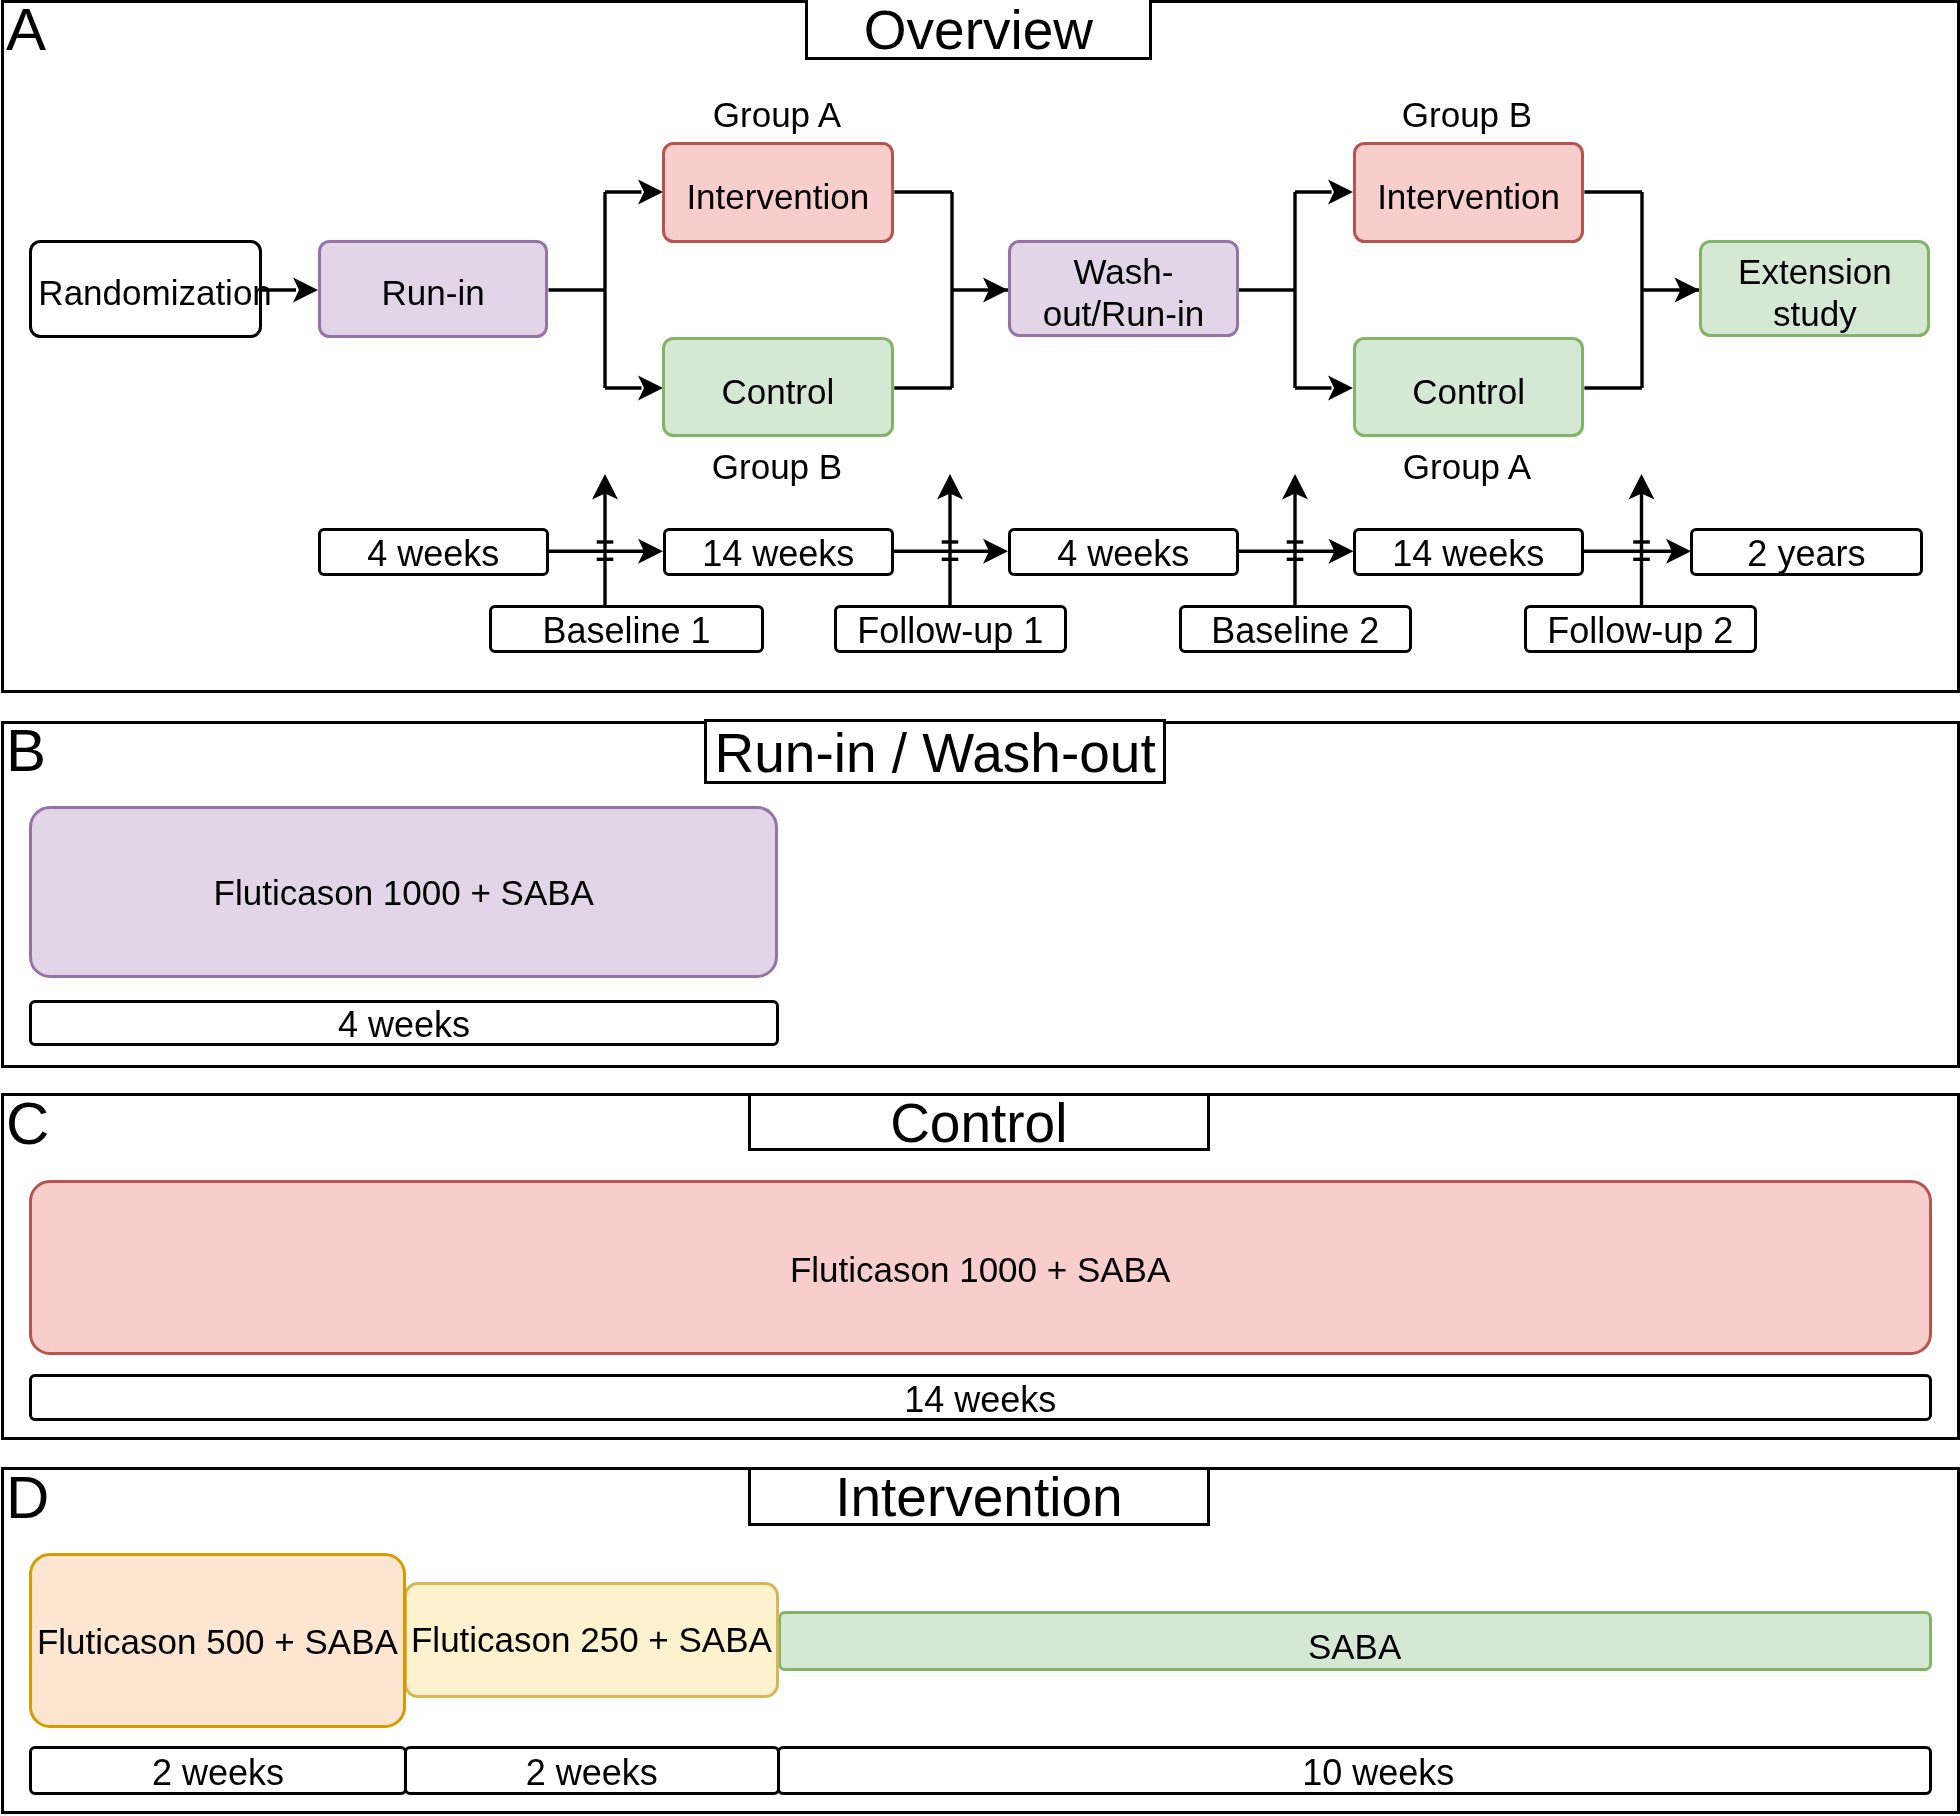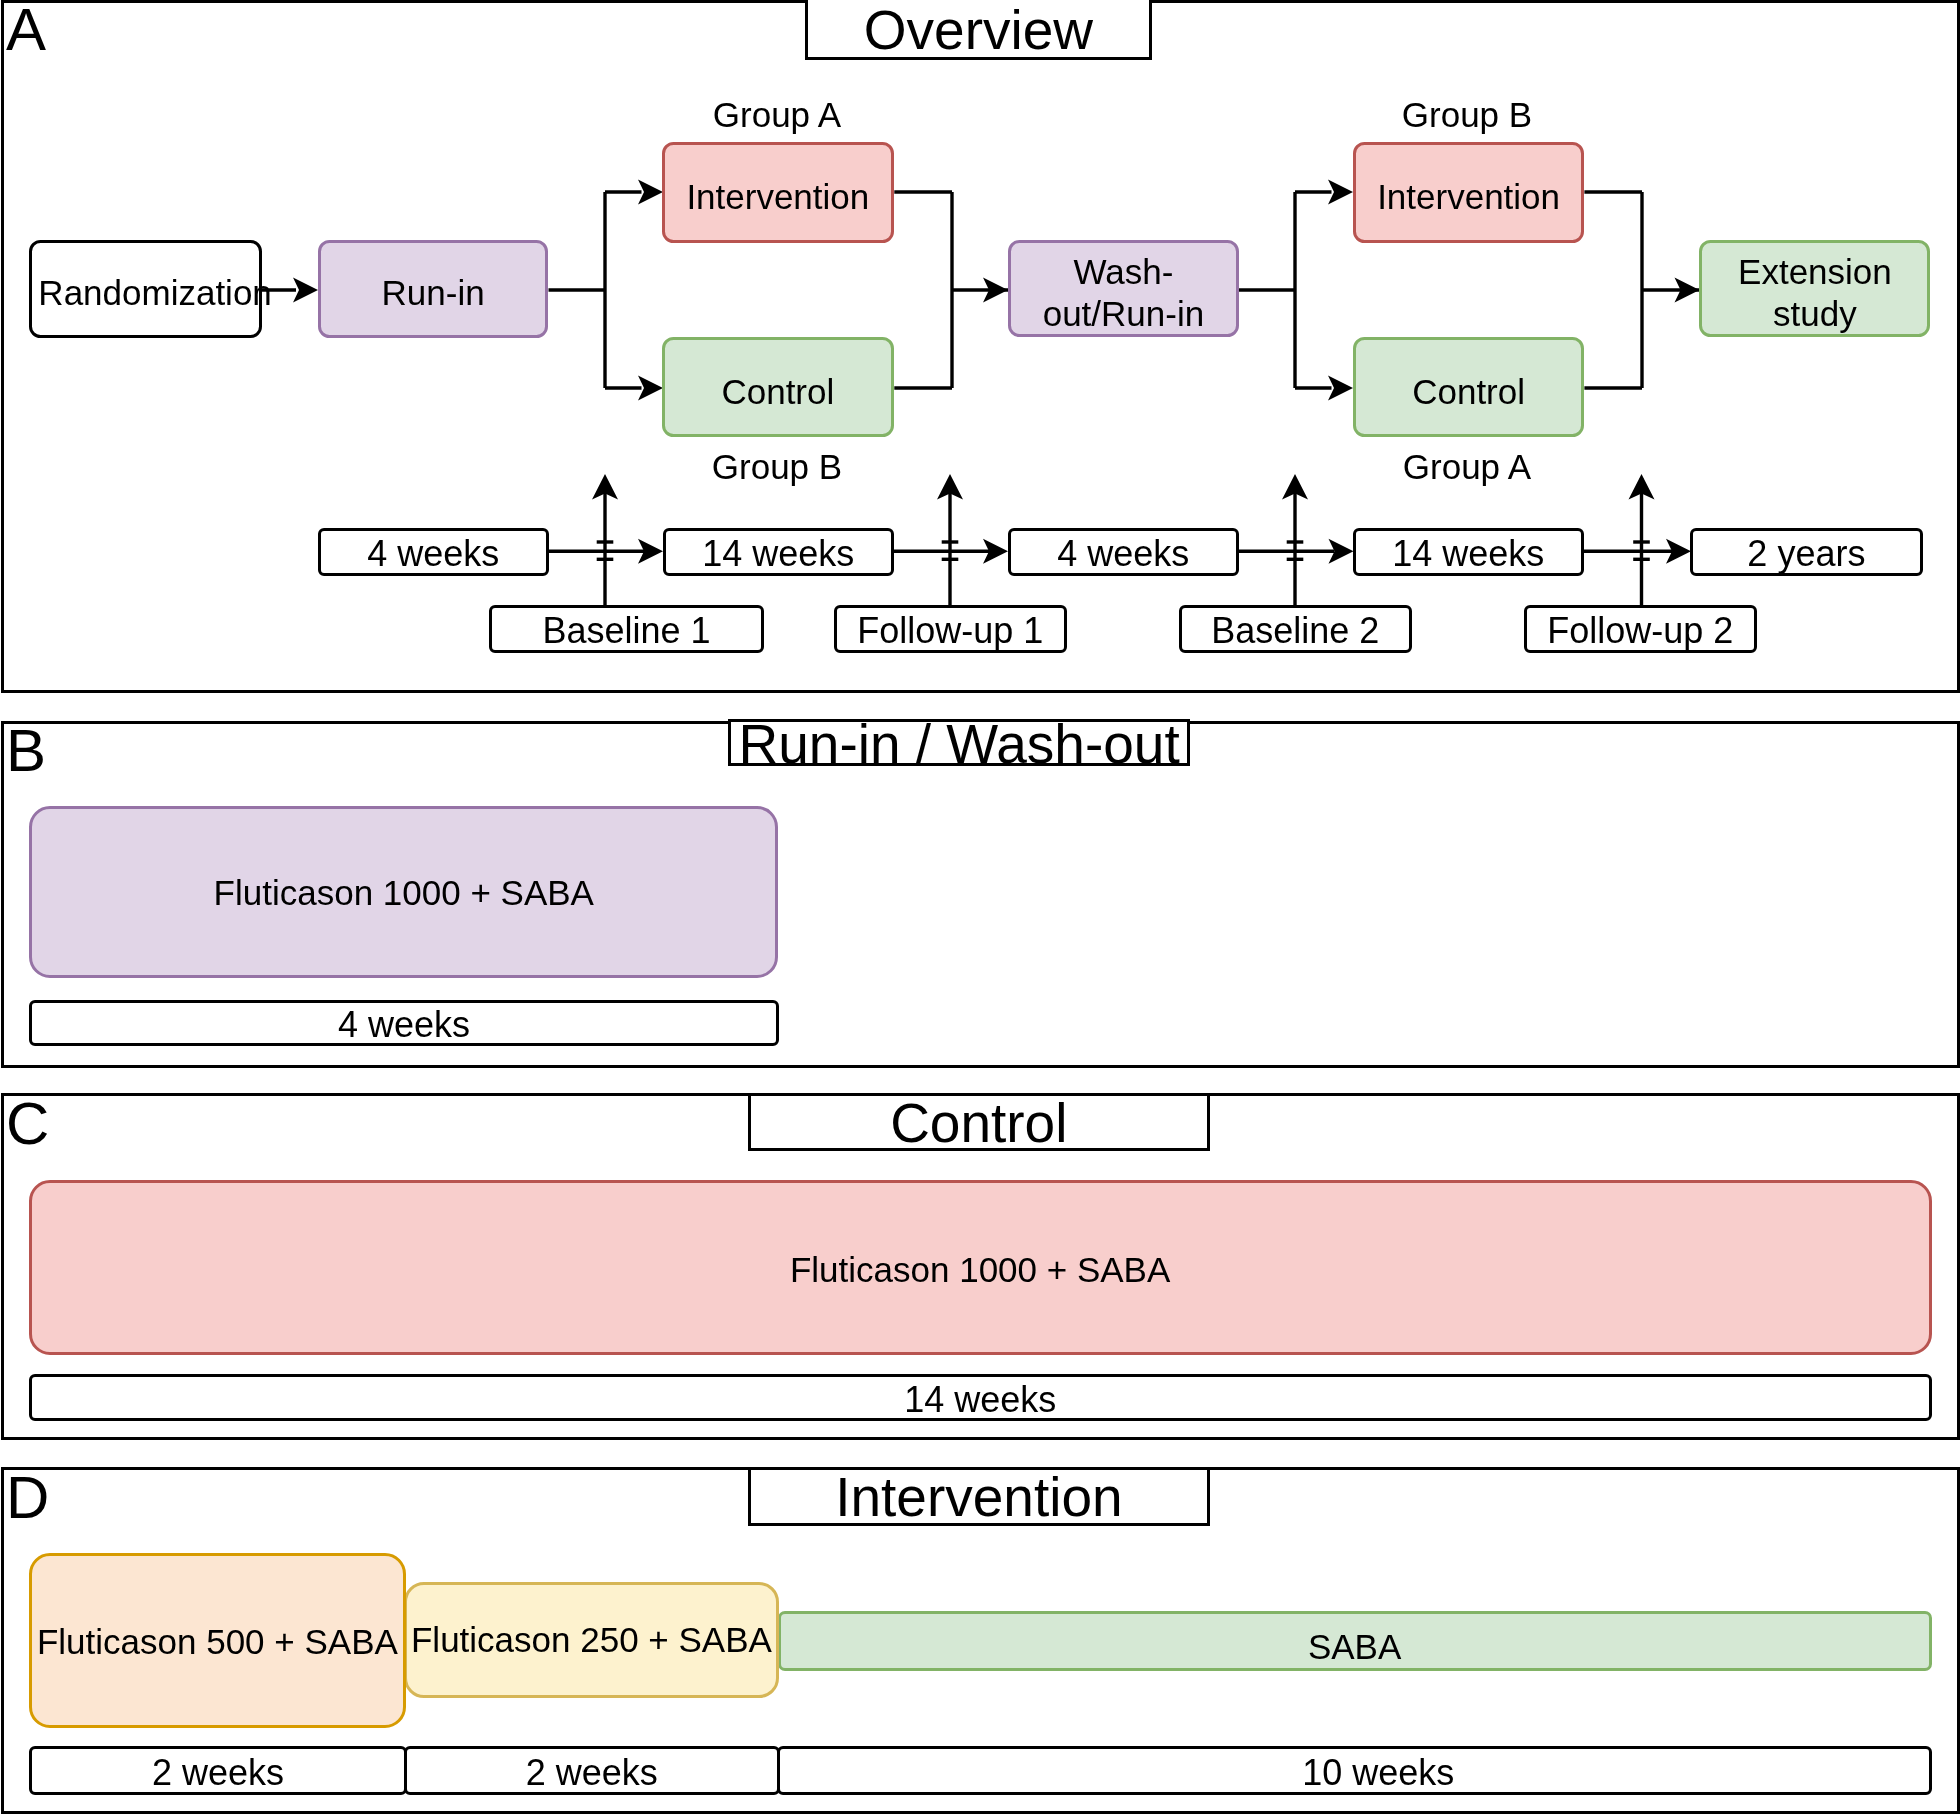--- a/index.html
+++ b/index.html
@@ -114,33 +114,33 @@
 <div class="box wbox r10 f28" style="left:1353px;top:527.6px;width:230.5px;height:48.3px;">14 weeks</div>
 <div class="box wbox r10 f28" style="left:1689.9px;top:527.6px;width:233px;height:48.3px;">2 years</div>
 
 <div class="box wbox r10 f28" style="left:489px;top:605px;width:275px;height:48.3px;">Baseline 1</div>
 <div class="box wbox r10 f28" style="left:834px;top:605px;width:232.5px;height:48.3px;">Follow-up 1</div>
 <div class="box wbox r10 f28" style="left:1179px;top:605px;width:232.5px;height:48.3px;">Baseline 2</div>
 <div class="box wbox r10 f28" style="left:1524px;top:605px;width:232.5px;height:48.3px;">Follow-up 2</div>
 
 <div class="panel" style="left:1px;top:720.6px;width:1959px;height:347.1px;"></div>
 <div class="pletter" style="left:6px;top:721px;">B</div>
-<div class="ptitle" style="left:728px;top:719.4px;width:462.2px;height:47px;">Run-in / Wash-out</div>
+<div class="ptitle" style="left:704px;top:719.4px;width:462.2px;height:65px;">Run-in / Wash-out</div>
 <div class="box f35" style="left:29.1px;top:805.5px;width:749.4px;height:172px;background:#E1D5E7;border:3.4px solid #9673A6;padding-top:2px;border-radius:21px;">Fluticason 1000 + SABA</div>
 <div class="box wbox r10 f28" style="left:29.1px;top:999.9px;width:749.9px;height:46.4px;">4 weeks</div>
 
 <div class="panel" style="left:1px;top:1093.4px;width:1959px;height:346.5px;"></div>
 <div class="pletter" style="left:6px;top:1094px;">C</div>
 <div class="ptitle" style="left:747.9px;top:1093.4px;width:461.8px;height:57.9px;">Control</div>
 <div class="box f35" style="left:28.7px;top:1179.5px;width:1902.9px;height:175.5px;background:#F8CECC;border:3.4px solid #B85450;padding-top:4px;border-radius:21px;">Fluticason 1000 + SABA</div>
 <div class="box wbox r10 f28" style="left:28.7px;top:1373.8px;width:1903.1px;height:47px;">14 weeks</div>
 
 <div class="panel" style="left:1px;top:1467.2px;width:1959px;height:346.7px;"></div>
 <div class="pletter" style="left:6px;top:1468px;">D</div>
 <div class="ptitle" style="left:748.2px;top:1467.2px;width:461.5px;height:58.5px;">Intervention</div>
 
 <div class="box f35" style="left:777.5px;top:1610.8px;width:1154.2px;height:60.3px;background:#D5E8D4;border:3.2px solid #82B366;padding-top:12px;border-radius:7px;">SABA</div>
-<div class="box f35" style="left:403.8px;top:1582.4px;width:375.3px;height:115.5px;background:#FDF2CE;border:3.4px solid #D6B656;padding-top:0;border-radius:20px;">Fluticason 250 + SABA</div>
+<div class="box f35" style="left:403.8px;top:1582.4px;width:375.3px;height:115.5px;background:#FDF2CE;border:3.4px solid #D6B656;padding-top:0;border-radius:14px;">Fluticason 250 + SABA</div>
 <div class="box f35" style="left:28.5px;top:1552.9px;width:377.8px;height:175.6px;background:#FCE6D2;border:3.4px solid #D79B00;padding-top:2px;border-radius:21px;">Fluticason 500 + SABA</div>
 
 <div class="box wbox r10 f28" style="left:29px;top:1746.2px;width:378px;height:48.6px;">2 weeks</div>
 <div class="box wbox r10 f28" style="left:404px;top:1746.2px;width:375.7px;height:48.6px;">2 weeks</div>
 <div class="box wbox r10 f28" style="left:777px;top:1746.2px;width:1154.6px;height:48.6px;padding-left:48px;">10 weeks</div>
 
 </body></html>

